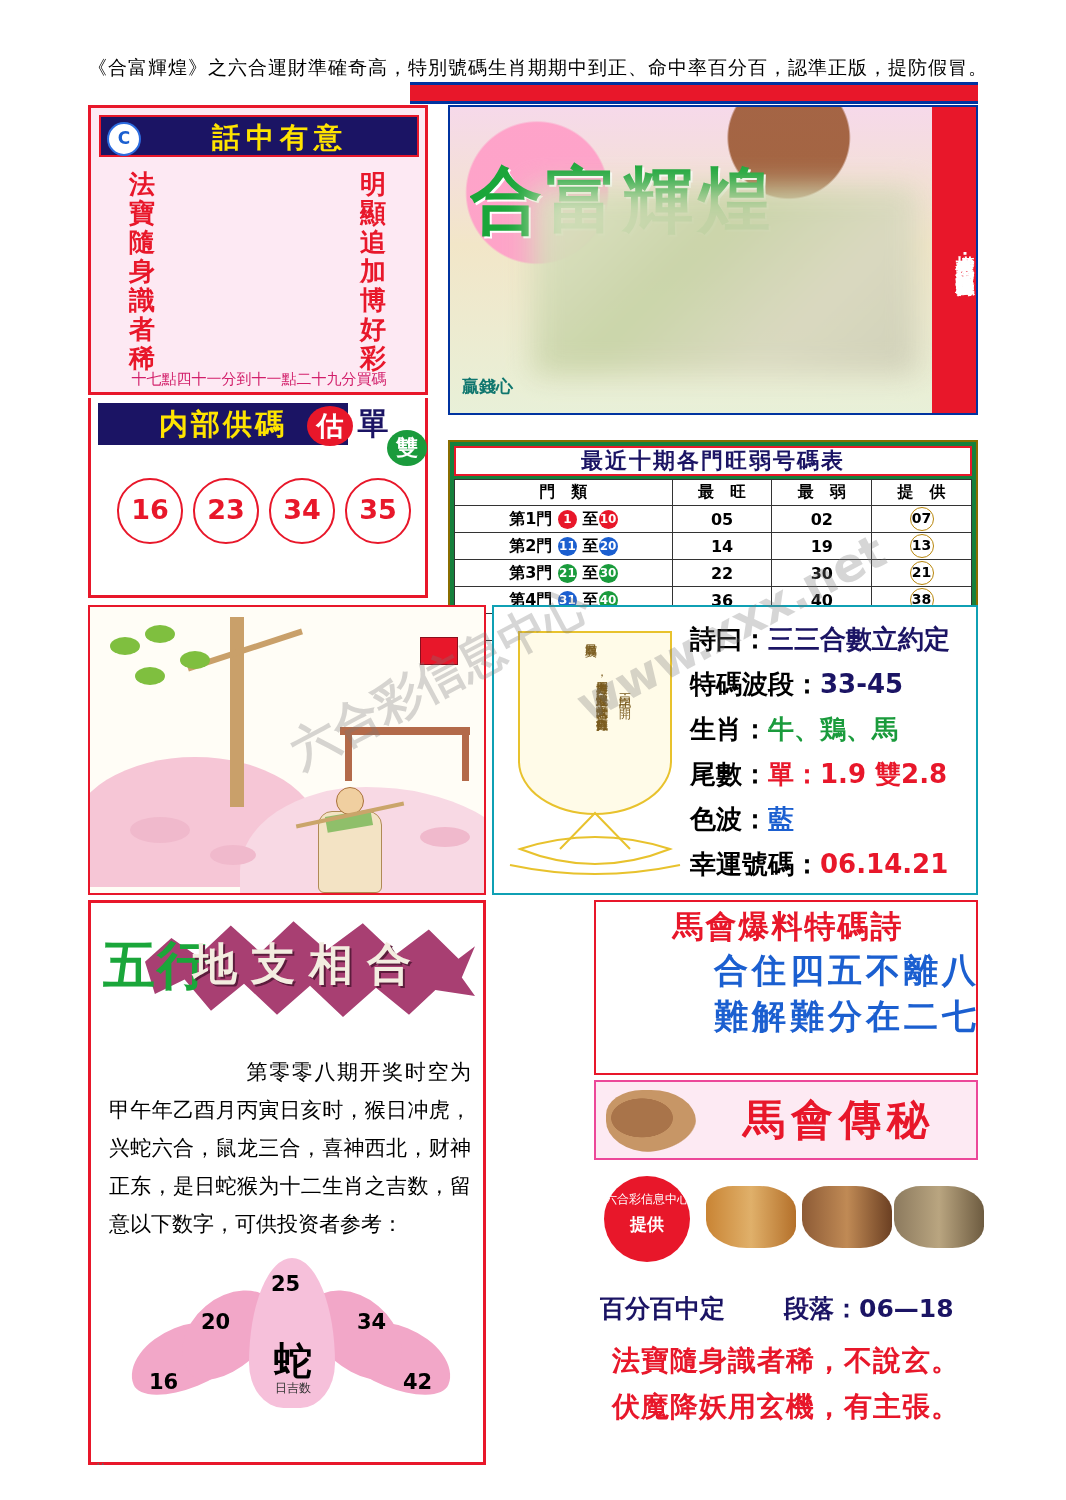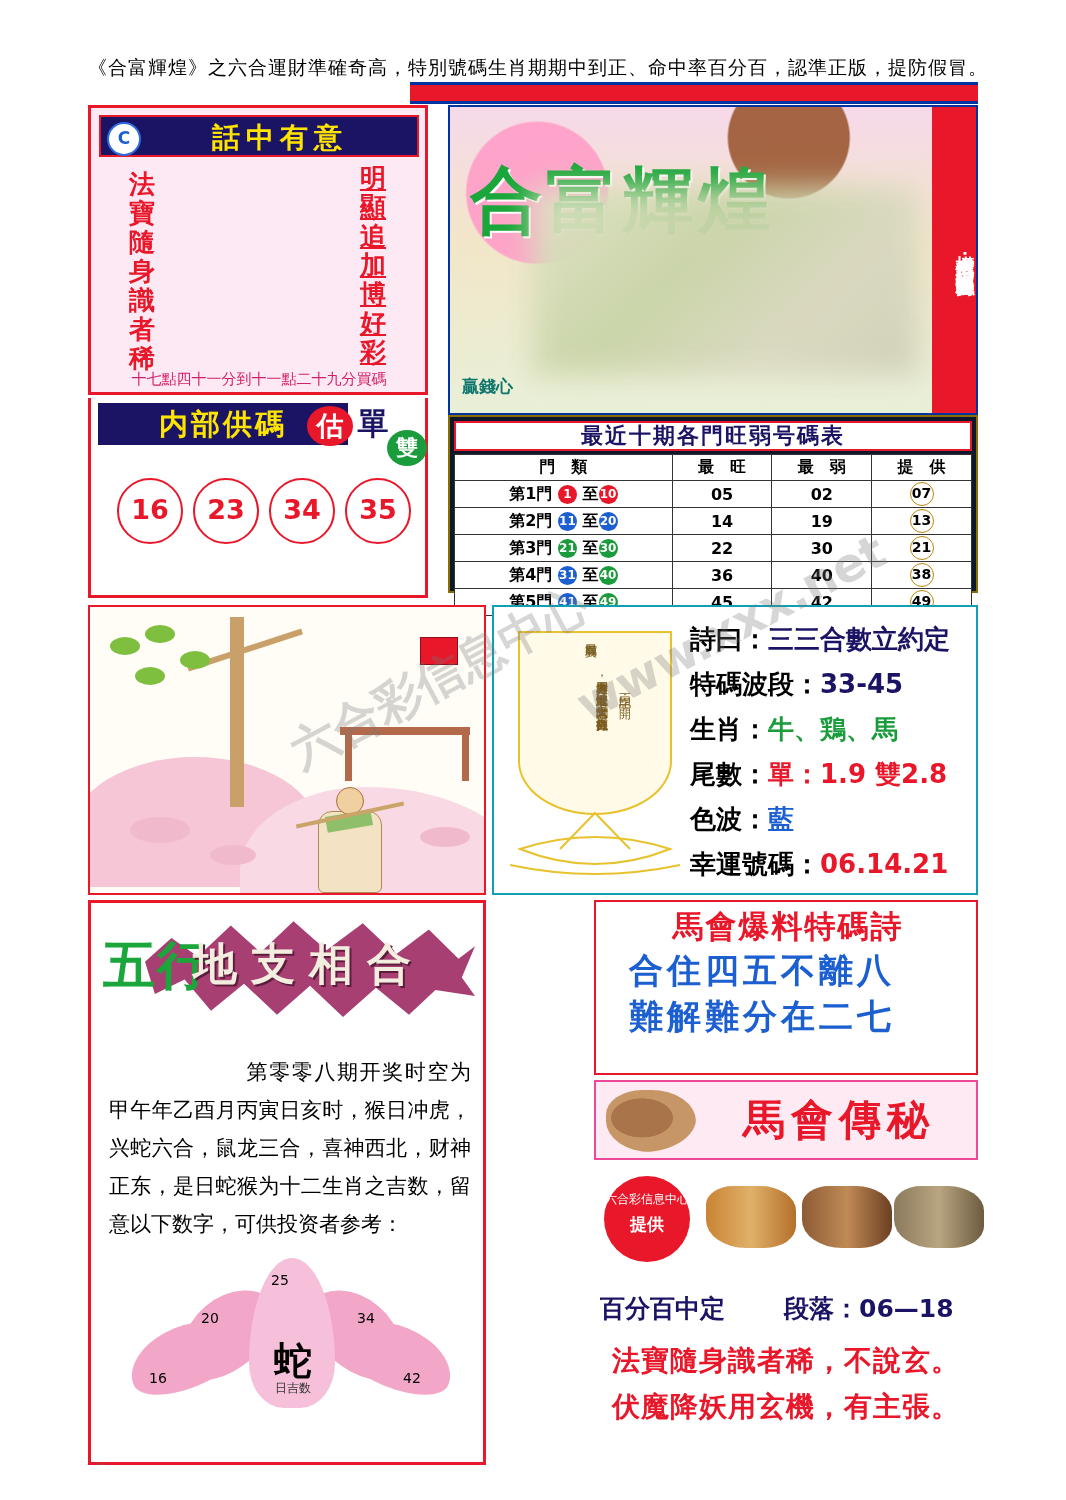--- a/index.html
+++ b/index.html
@@ -39,22 +39,22 @@
   .hz-title{
     position:absolute;left:46px;top:4px;width:266px;height:34px;
     color:#ffe400;font-size:28px;font-weight:bold;letter-spacing:6px;
     text-align:center;line-height:34px;
   }
   .hz-left-col{
     position:absolute;left:34px;top:62px;width:34px;
     font-size:26px;color:#e8172a;font-weight:bold;line-height:29px;text-align:center;
   }
   .hz-right-col{
-    position:absolute;left:265px;top:56px;width:34px;
-    font-size:26px;color:#e8172a;font-weight:bold;line-height:29px;text-align:center;text-decoration:underline;
+    position:absolute;left:265px;top:62px;width:34px;
+    font-size:26px;color:#e8172a;font-weight:bold;line-height:29px;text-align:center;
   }
   .taiji{
     position:absolute;left:120px;top:195px;width:0;height:0;
   }
   .hz-bottom{
     position:absolute;left:10px;top:262px;width:316px;
     text-align:center;font-size:15px;color:#d21f6a;
   }
 
   
@@ -128,22 +128,22 @@
     background:#e8172a;
   }
   .poster-side span{
     display:block;width:44px;color:#ffffff;font-size:19px;font-weight:bold;
     text-align:center;line-height:21px;padding-top:8px;
     writing-mode:vertical-rl;text-orientation:upright;height:290px;margin:0 auto;
   }
 
   
   .tenbox{
-    position:absolute;left:448px;top:415px;width:530px;height:178px;
-    background:#0f172a;border:2px solid #8a6d00;box-sizing:border-box;padding:4px;
+    position:absolute;left:448px;top:440px;width:530px;height:178px;
+    background:#15803d;border:2px solid #8a6d00;box-sizing:border-box;padding:4px;
   }
   .tenbox-title{
     height:30px;background:#ffffff;border:2px solid #e8172a;box-sizing:border-box;
     color:#1b1464;font-size:22px;font-weight:bold;text-align:center;line-height:26px;
     letter-spacing:2px;
   }
   table.ten{
     width:100%;border-collapse:collapse;background:#ffffff;margin-top:3px;
     font-size:16px;
   }
@@ -274,43 +274,43 @@
     position:absolute;left:30px;top:345px;width:340px;height:200px;
   }
   .petal{
     position:absolute;background:#f2a7c8;border-radius:50% 50% 50% 50%/60% 60% 40% 40%;
   }
   .petal.center{
     left:128px;top:10px;width:86px;height:150px;background:#f6c0da;
     border-radius:50% 50% 40% 40%/70% 70% 30% 30%;
   }
   .lotus-num{
-    position:absolute;font-size:14px;color:#000;font-weight:normal;
+    position:absolute;font-size:21px;color:#000;font-weight:bold;
   }
   .lotus-she{
     position:absolute;left:142px;top:88px;width:60px;text-align:center;
     font-size:38px;font-weight:bold;color:#000;
   }
   .lotus-sub{
     position:absolute;left:136px;top:132px;width:72px;text-align:center;
     font-size:12px;color:#333;
   }
 
   
   .baoliao{
     position:absolute;left:594px;top:900px;width:384px;height:175px;
     border:2px solid #e8172a;box-sizing:border-box;background:#ffffff;
   }
   .bl-title{
     position:absolute;left:0;top:4px;width:384px;text-align:center;
     font-size:31px;font-weight:bold;color:#e8172a;letter-spacing:2px;
   }
   .bl-l1,.bl-l2{
-    position:absolute;left:0;width:384px;text-align:left;
-    font-size:34px;font-weight:bold;color:#1b5fd0;letter-spacing:4px;padding-left:33px;
+    position:absolute;left:0;width:384px;text-align:right;
+    font-size:34px;font-weight:bold;color:#1b5fd0;letter-spacing:4px;
   }
   .bl-l1{top:46px;} .bl-l2{top:92px;}
   .bl-provide{
     position:absolute;left:0;top:138px;width:384px;text-align:center;
     font-size:25px;font-weight:bold;color:#000;letter-spacing:2px;
   }
   .mahui{
     position:absolute;left:594px;top:1080px;width:384px;height:80px;
     border:2px solid #ec4899;box-sizing:border-box;background:#fdeaf3;
   }

